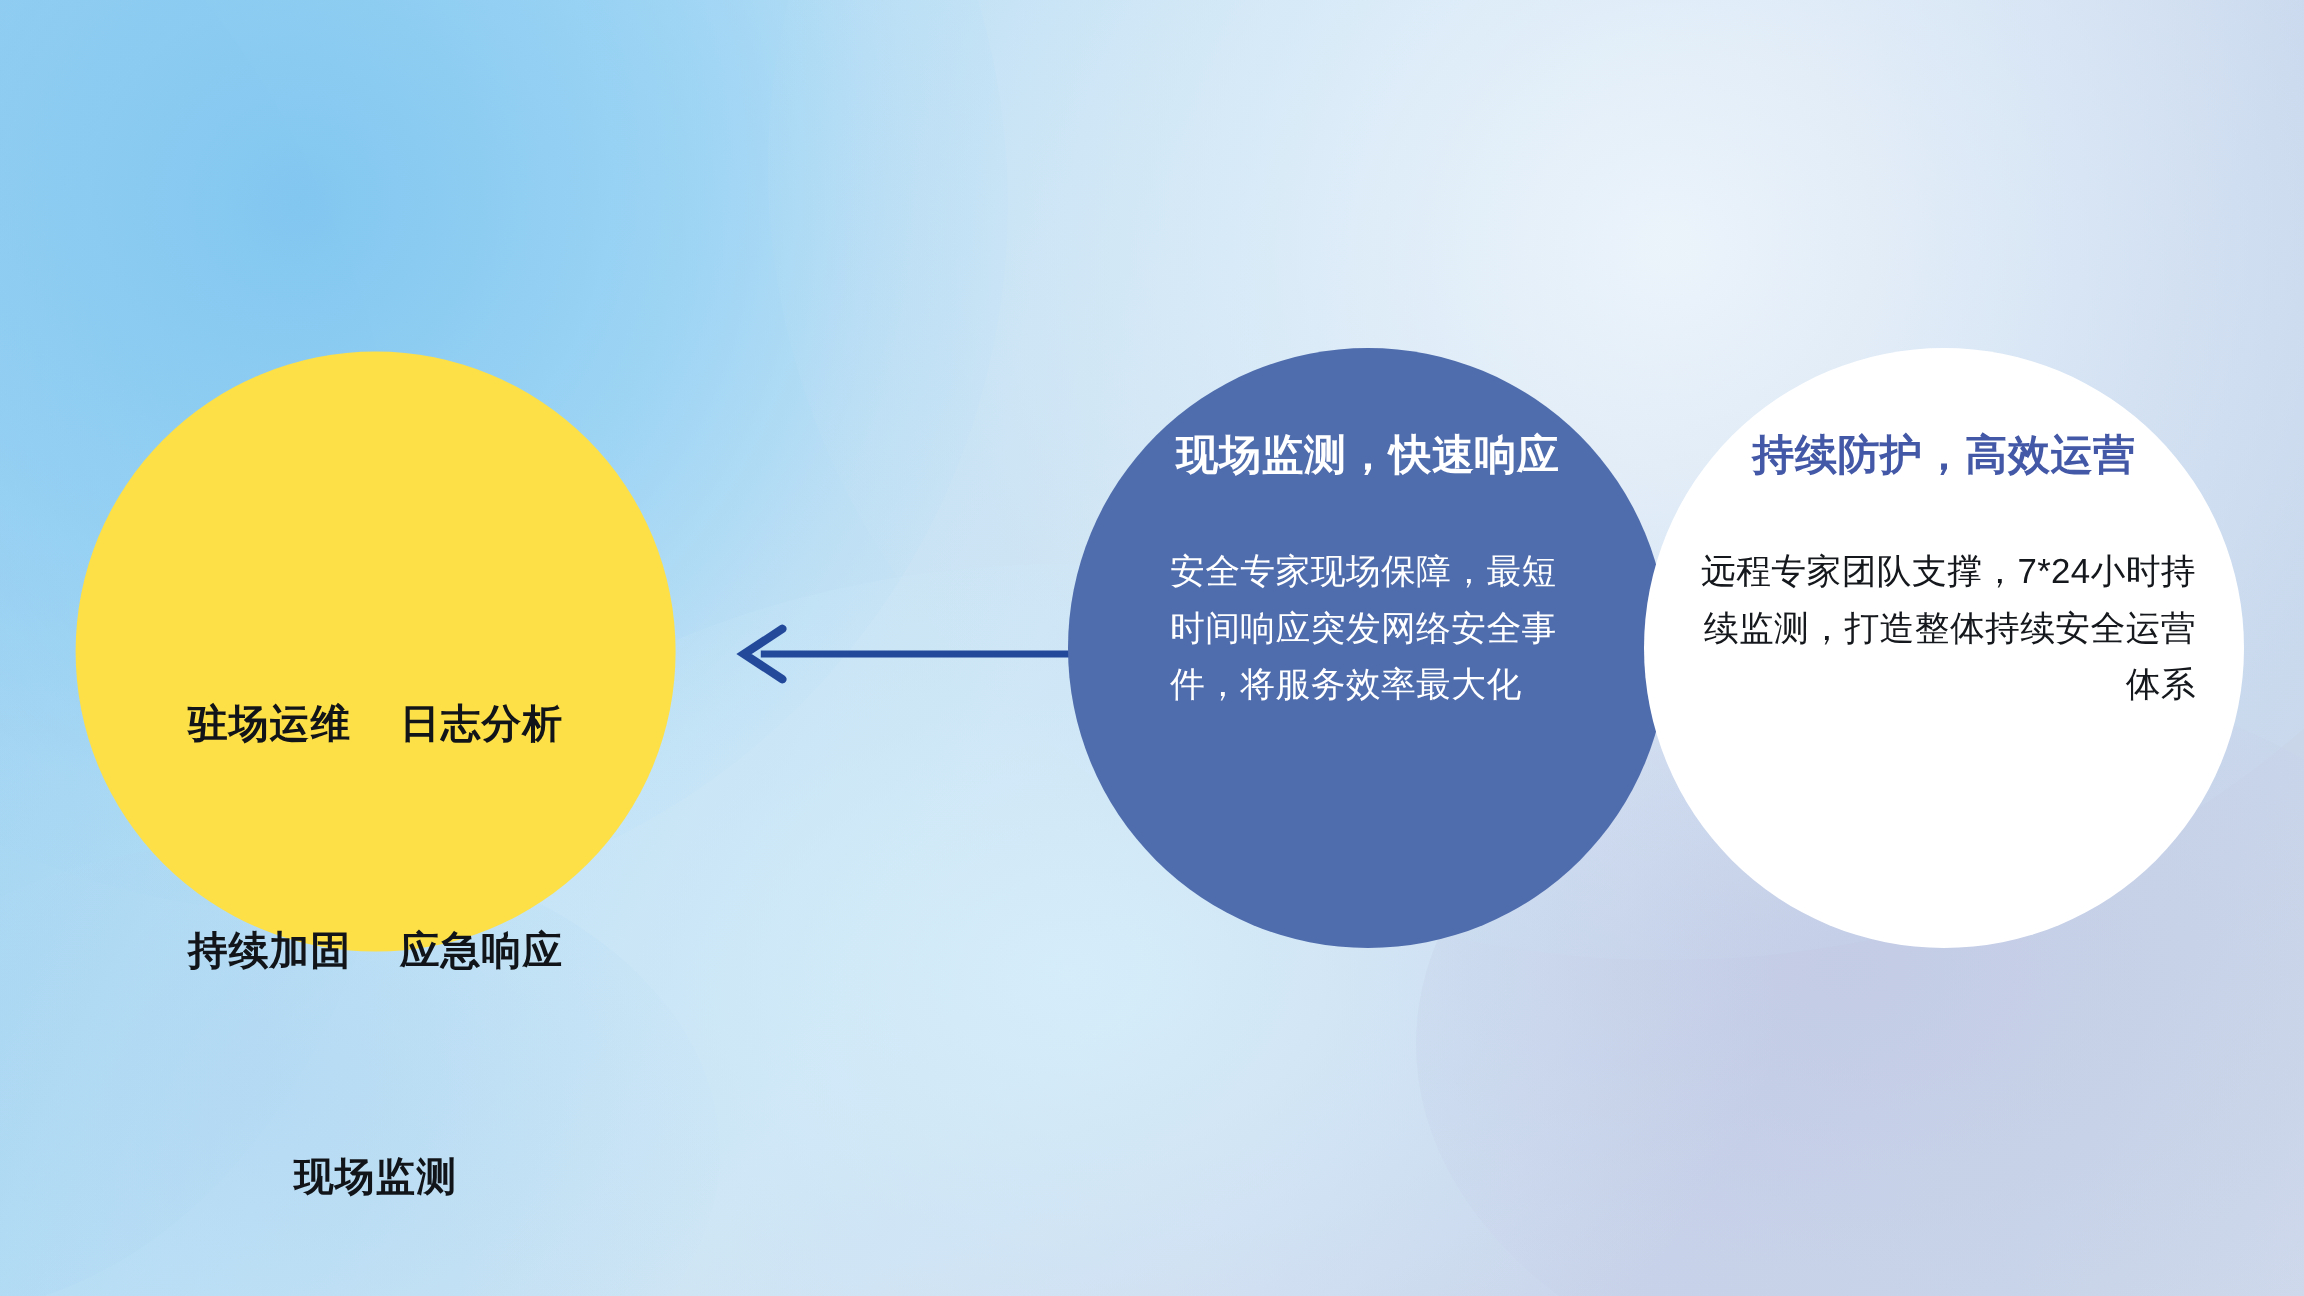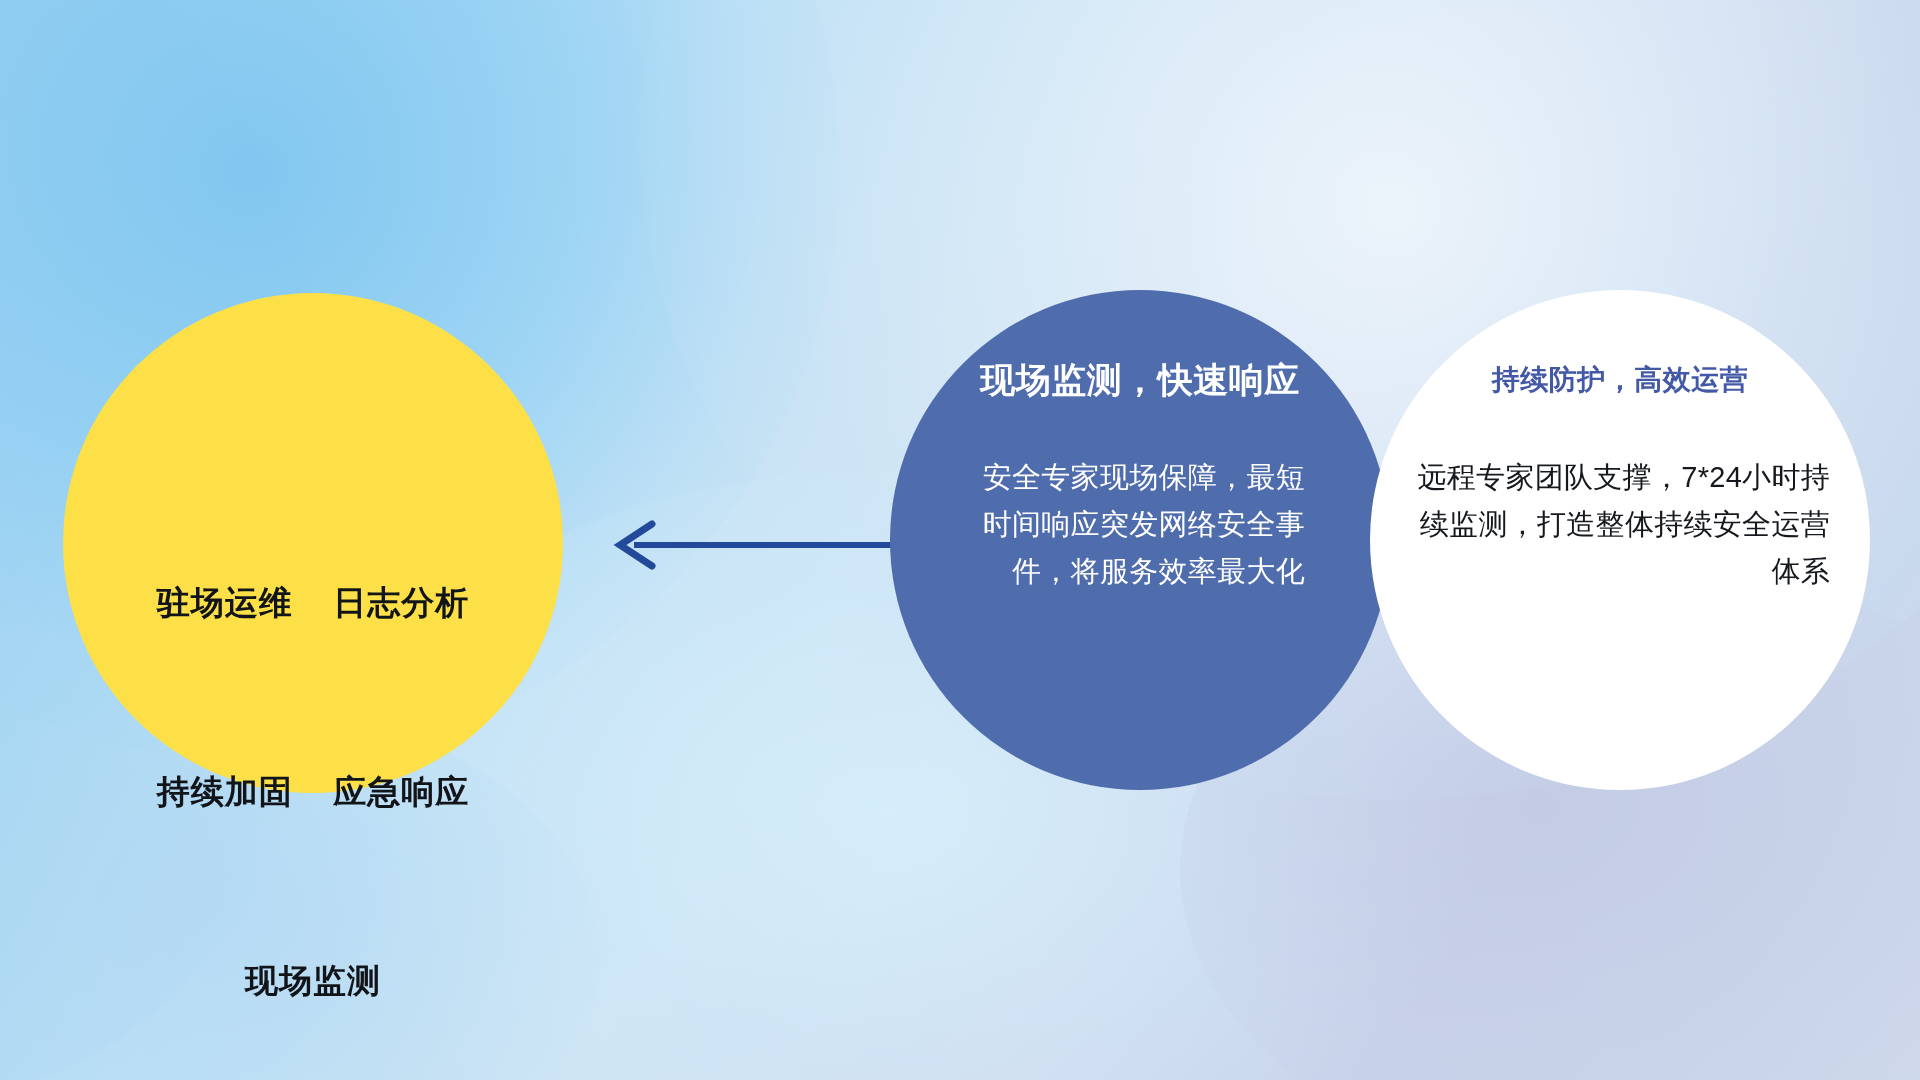--- a/index.html
+++ b/index.html
@@ -159,41 +159,41 @@
     color: #ffffff;
     font-weight: bold;
     font-size: 35px;
     line-height: 44px;
     letter-spacing: 0.5px;
     white-space: nowrap;
   }
   .mid-body {
     margin-top: 52px;
     width: 330px;
-    text-align: right;
+    text-align: left;
     color: #ffffff;
     font-size: 29px;
     line-height: 47px;
     letter-spacing: 0.3px;
   }
 
   
   #circle-right {
     left: 1370px;
     top: 290px;
     width: 500px;
     height: 500px;
     background: #ffffff;
     z-index: 4;
   }
   .right-title {
     margin-top: 68px;
     color: #4358a6;
     font-weight: bold;
-    font-size: 28px;
+    font-size: 35px;
     line-height: 44px;
     letter-spacing: 0.5px;
     white-space: nowrap;
   }
   .right-body {
     margin-top: 52px;
     width: 420px;
     text-align: right;
     color: #15181c;
     font-size: 29px;

